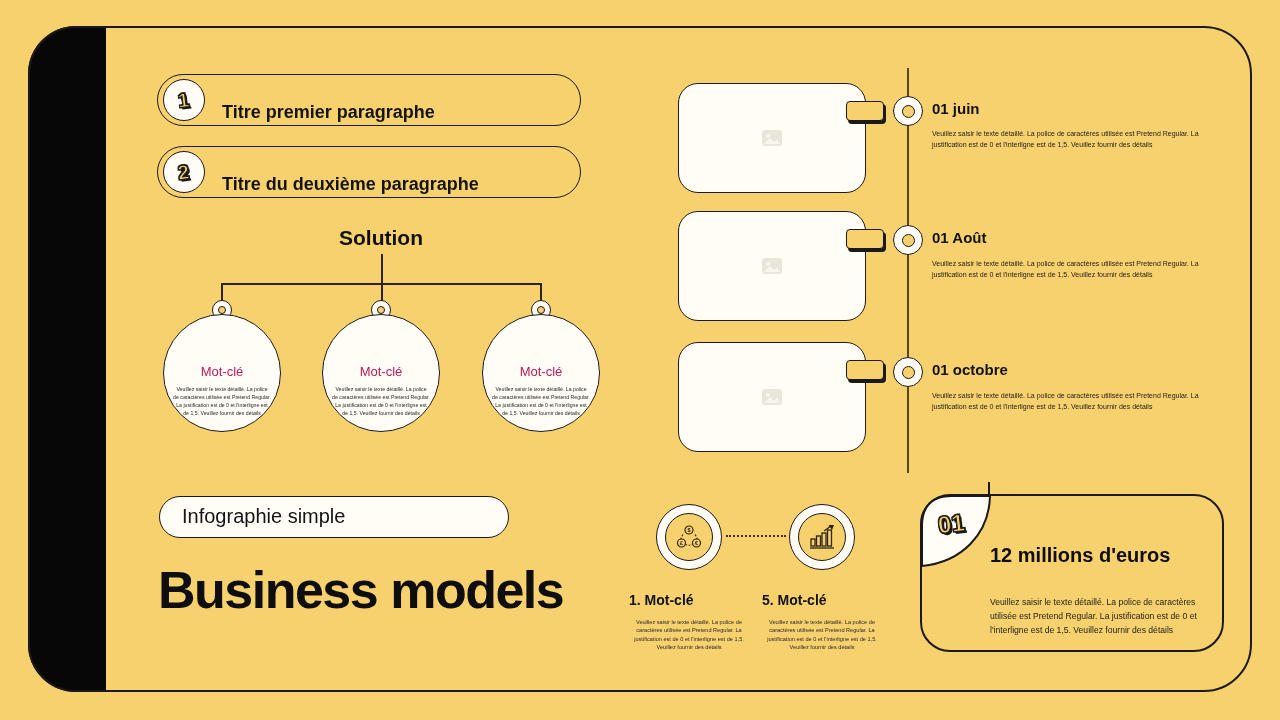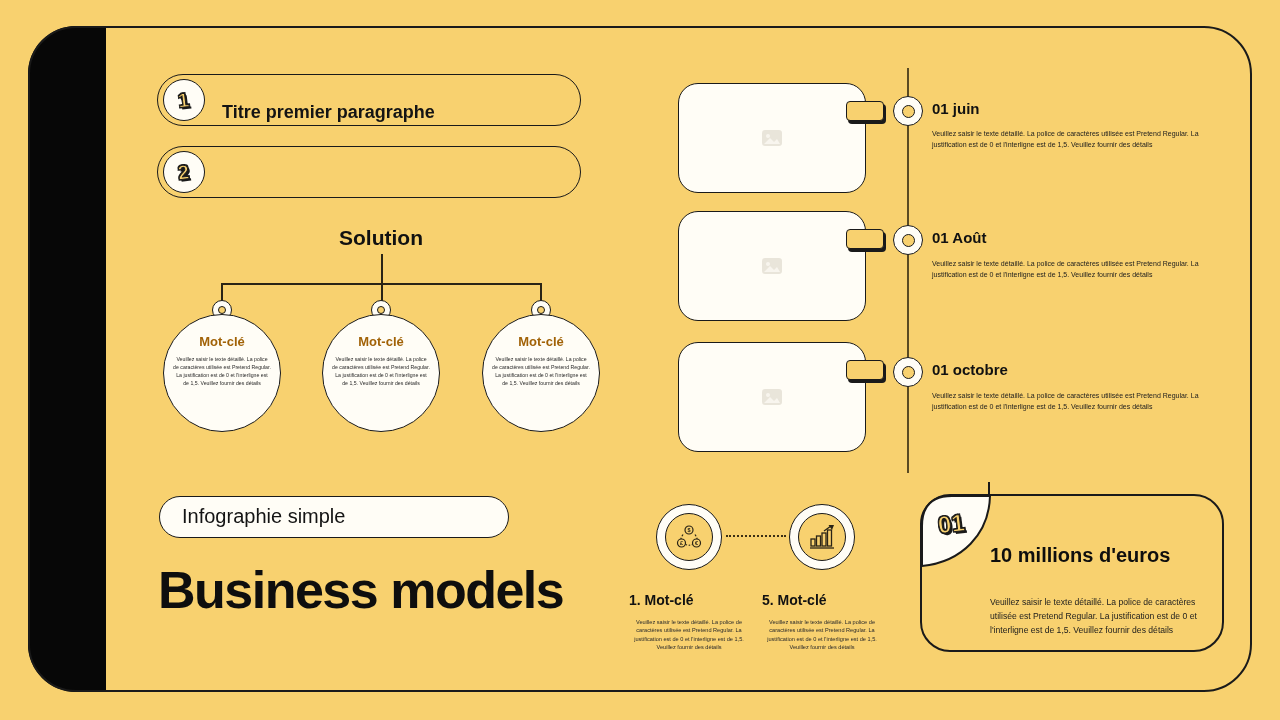--- a/index.html
+++ b/index.html
@@ -28,21 +28,21 @@
   .sol-title { position: absolute; left: 306px; top: 226px; width: 150px; text-align: center;
                font-size: 21px; font-weight: 800; color: #111; }
   .tline { position: absolute; background: #2A2416; }
   .ring { position: absolute; background: #FFFDF6; border: 1.6px solid #1A1A1A; border-radius: 50%;
           display: flex; align-items: center; justify-content: center; }
   .ring .hole { background: #F8D16F; border: 1.6px solid #1A1A1A; border-radius: 50%; }
   .ring.sm { width: 20px; height: 20px; } .ring.sm .hole { width: 8px; height: 8px; }
   .ring.lg { width: 30px; height: 30px; } .ring.lg .hole { width: 13px; height: 13px; }
   .sol-circle { position: absolute; top: 314px; width: 118px; height: 118px; background: #FFFDF6;
                 border: 1.6px solid #1A1A1A; border-radius: 50%; text-align: center; }
-  .sol-circle h3 { margin-top: 19px; font-size: 13px; font-weight: 700; color: #a16207; }
+  .sol-circle h3 { margin-top: 49px; font-size: 13px; font-weight: 400; color: #be185d; }
   .sol-circle p { margin: 6px auto 0; width: 98px; font-size: 5.2px; line-height: 1.55; color: #2a2a2a; }
 
   
   .tag-pill { position: absolute; left: 159px; top: 496px; width: 350px; height: 42px;
               background: #FFFDF6; border: 1.6px solid #1A1A1A; border-radius: 21px;
               font-size: 20px; font-weight: 500; color: #141414; line-height: 39px; padding-left: 22px; }
   .big-title { position: absolute; left: 158px; top: 560px; font-size: 52px; font-weight: 900;
                letter-spacing: -1.5px; color: #0E0E0E; }
 
   
@@ -90,20 +90,21 @@
   <div class="pill" style="top:74px">
     <span class="pill-circle">
       <span class="num-outline">1</span>
     </span>
     <span class="pill-label">Titre premier paragraphe</span>
   </div>
   <div class="pill" style="top:146px">
     <span class="pill-circle">
       <span class="num-outline">2</span>
     </span>
+    <span class="pill-label">Titre du deuxième paragraphe</span>
   </div>
 
   <div class="sol-title">Solution</div>
   <div class="tline" style="left:380.5px; top:254px; width:2px; height:29px"></div>
   <div class="tline" style="left:221px; top:283px; width:321px; height:2px"></div>
   <div class="tline" style="left:221px; top:283px; width:2px; height:19px"></div>
   <div class="tline" style="left:380.5px; top:283px; width:2px; height:19px"></div>
   <div class="tline" style="left:540px; top:283px; width:2px; height:19px"></div>
   <div class="ring sm" style="left:212px; top:300px">
       <span class="hole"></span>
@@ -215,17 +216,17 @@
   <div class="kw-label" style="left:762px">5. Mot-clé</div>
   <div class="kw-body" style="left:633px">Veuillez saisir le texte détaillé. La police de caractères utilisée est Pretend Regular. La justification est de 0 et l'interligne est de 1,5. Veuillez fournir des détails</div>
   <div class="kw-body" style="left:766px">Veuillez saisir le texte détaillé. La police de caractères utilisée est Pretend Regular. La justification est de 0 et l'interligne est de 1,5. Veuillez fournir des détails</div>
 
   <div class="hl-card">
     <div class="hl-stem"></div>
     <svg class="hl-petal" width="74" height="74" viewBox="0 0 74 74">
       <path d="M2 72 L2 32 Q2 2 32 2 L70 2 C69 40 42 68 2 72 Z" fill="#FFFDF6" stroke="#1A1A1A" stroke-width="2"></path>
     </svg>
     <span class="hl-num num-outline">01</span>
-    <div class="hl-title">10 millions d'euros</div>
+    <div class="hl-title">12 millions d'euros</div>
     <div class="hl-body">Veuillez saisir le texte détaillé. La police de caractères utilisée est Pretend Regular. La justification est de 0 et l'interligne est de 1,5. Veuillez fournir des détails</div>
   </div>
 
 </div>
 
 </body></html>

